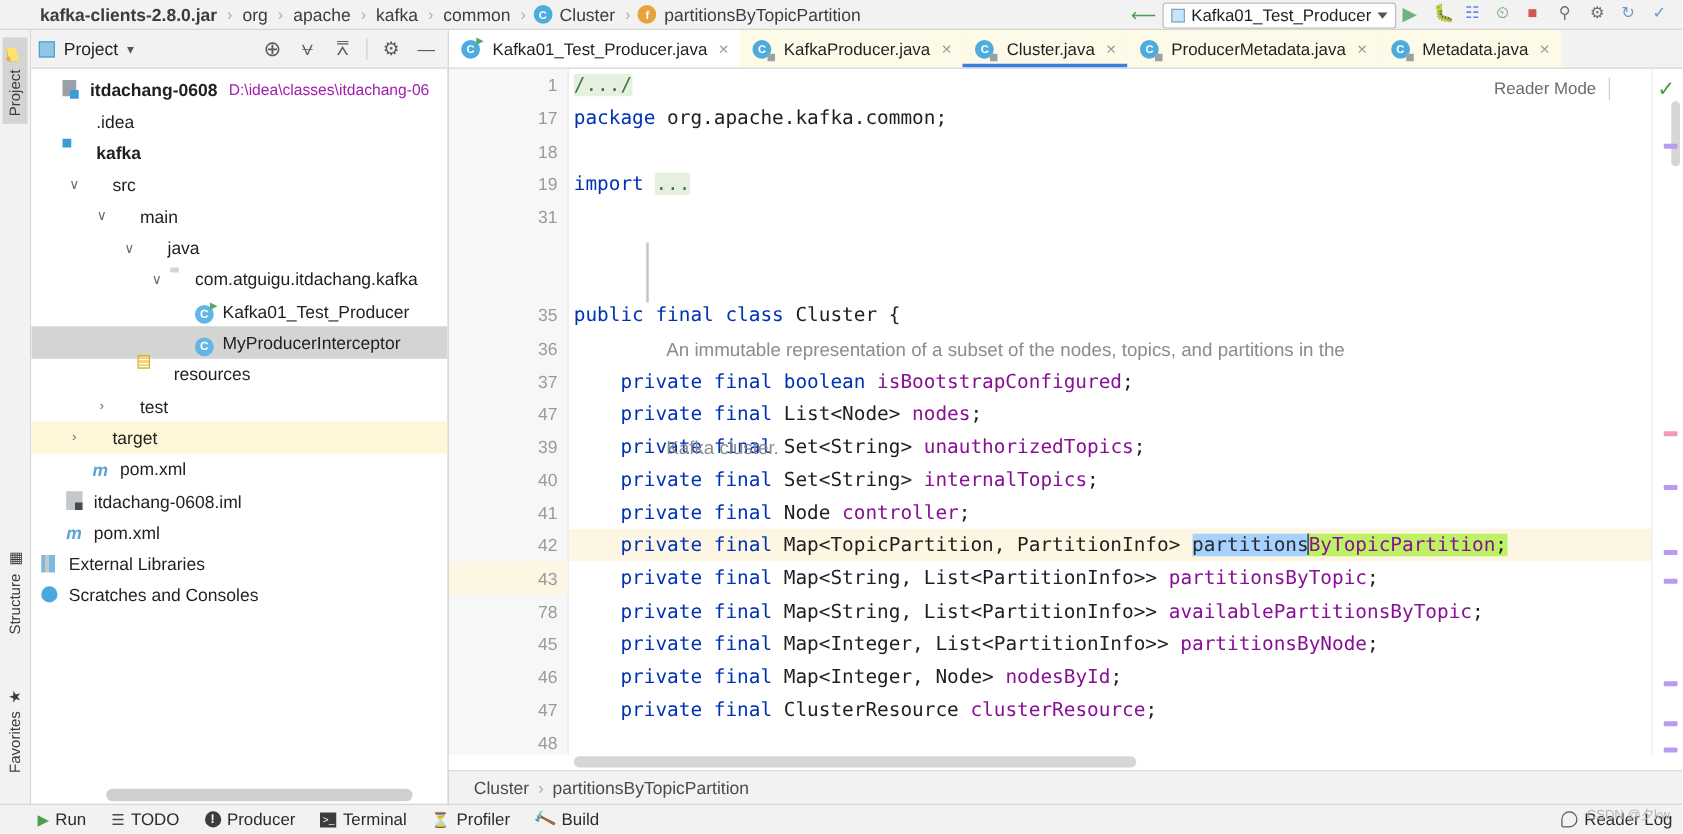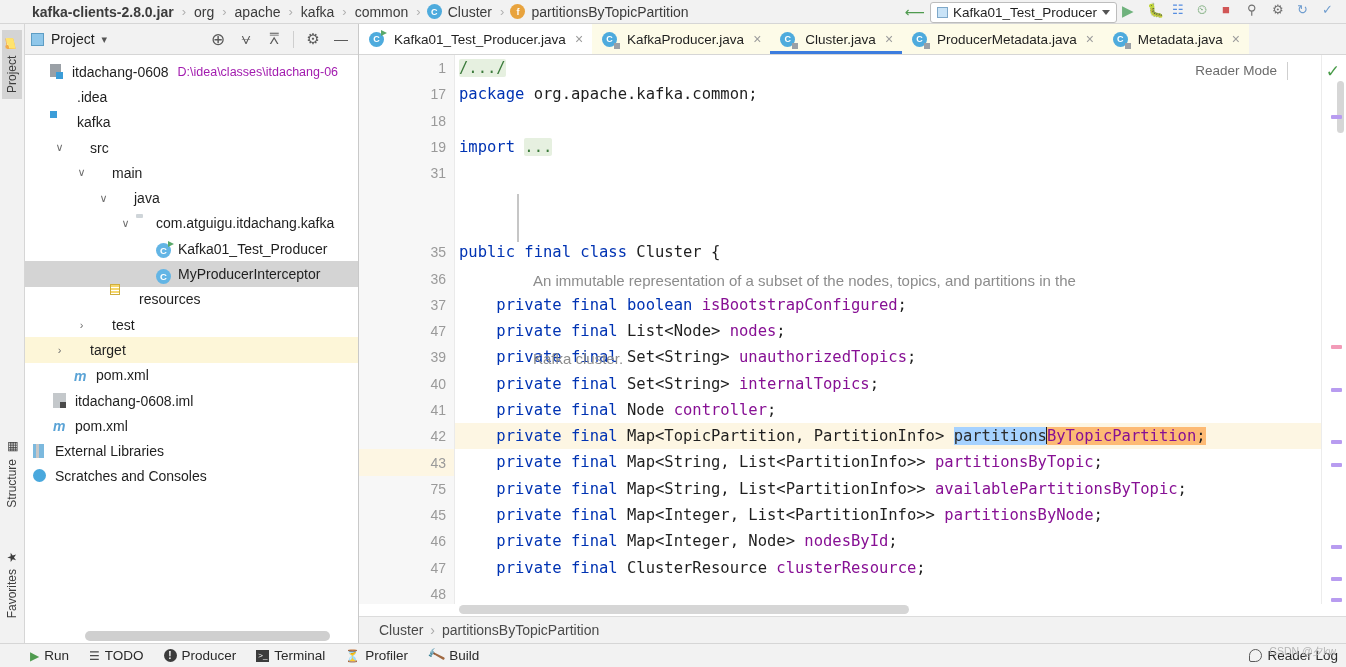--- a/index.html
+++ b/index.html
@@ -81,21 +81,21 @@
   .pp-spacer { flex: 1; }
   .vdiv { width: 1px; height: 17px; background: #cfcfcf; margin: 0 2px; }
 
   .tree { flex: 1; overflow: hidden; padding-top: 4px; font-size: 14px; }
   .row { height: 25.3px; display: flex; align-items: center; white-space: nowrap; padding-right: 4px; }
   .row.sel { background: #d4d4d4; }
   .row.hl  { background: #fdf6d8; }
   .arrow { width: 17px; text-align: center; color: #6e6e6e; font-size: 11px; flex: none; }
   .arrow.none { visibility: hidden; }
   .nm { margin-left: 5px; color: #1f1f1f; }
-  .nm.b { font-weight: normal; }
+  .nm.b { font-weight: bold; }
   .sub { margin-left: 9px; color: #a21caf; font-size: 12.5px; }
 
   
   .ti { width: 17px; height: 15px; flex: none; position: relative; display: inline-block; }
   .fold { width: 16px; height: 13px; background: #a8b0b5; border-radius: 2px 2px 2px 2px; position: relative; top: 1px; }
   .fold.src { background: #6ec0ef; }
   .fold.orange { background: #f0a463; }
   .fold.blue-badge::after { content:''; position:absolute; right:-2px; bottom:-2px; width:7px; height:7px; background:#3b9dd8; }
   .fold.res-badge::after { content:''; position:absolute; right:-3px; bottom:-2px; width:8px; height:9px;
                            background: repeating-linear-gradient(#f5d76e 0 2px, #fff 2px 3px); border:1px solid #cfae3e; }
@@ -138,21 +138,21 @@
           font-family: "DejaVu Sans Mono", monospace; font-size: 15.5px; }
   .cline { height: 26.3px; line-height: 26.3px; white-space: pre; padding-left: 4px; }
   .cline.cur { background: #fdf6e3; }
 
   .kw  { color: #0033b3; }
   .id  { color: #1f1f1f; }
   .fld-nm { color: #871094; }
   .pun { color: #1f1f1f; }
   .foldph { background: #e6f0e0; color: #3a7a3a; border-radius: 2px; }
   .sel-tok { background: #a6d2ff; }
-  .ident-hl { background: #fdba74; margin-top: 17px; }
+  .ident-hl { background: #bef264; margin-top: 17px; }
   .caret { display: inline-block; width: 2px; height: 17px; background: #1f1f1f;
            vertical-align: -3px; margin: 0 -1px; }
 
   .doc-block { position: absolute; left: 78px; top: 0; font-family: "Liberation Sans", sans-serif;
                font-size: 15px; color: #8c8c8c; line-height: 26px; }
   .doc-bar { position: absolute; left: -16px; top: 4px; width: 2px; height: 48px; background: #c6c6c6; }
 
   .reader-mode { position: absolute; right: 44px; top: 8px; font-size: 13.5px; color: #6b6b6b;
                  font-family: "Liberation Sans", sans-serif; }
   .rm-div { position: absolute; right: 33px; top: 7px; width: 1px; height: 18px; background: #cfcfcf; }
@@ -427,21 +427,21 @@
           <div class="gline"></div>
           <div class="gline">35</div>
           <div class="gline">36</div>
           <div class="gline">37</div>
           <div class="gline">47</div>
           <div class="gline">39</div>
           <div class="gline">40</div>
           <div class="gline">41</div>
           <div class="gline">42</div>
           <div class="gline cur">43</div>
-          <div class="gline">75</div>
+          <div class="gline">78</div>
           <div class="gline">45</div>
           <div class="gline">46</div>
           <div class="gline">47</div>
           <div class="gline">48</div>
         </div>
 
         <div class="code">
           <div class="cline"><span class="foldph">/.../</span></div>
 
           <div class="cline"><span class="kw">package</span> <span class="id">org.apache.kafka.common;</span></div>

